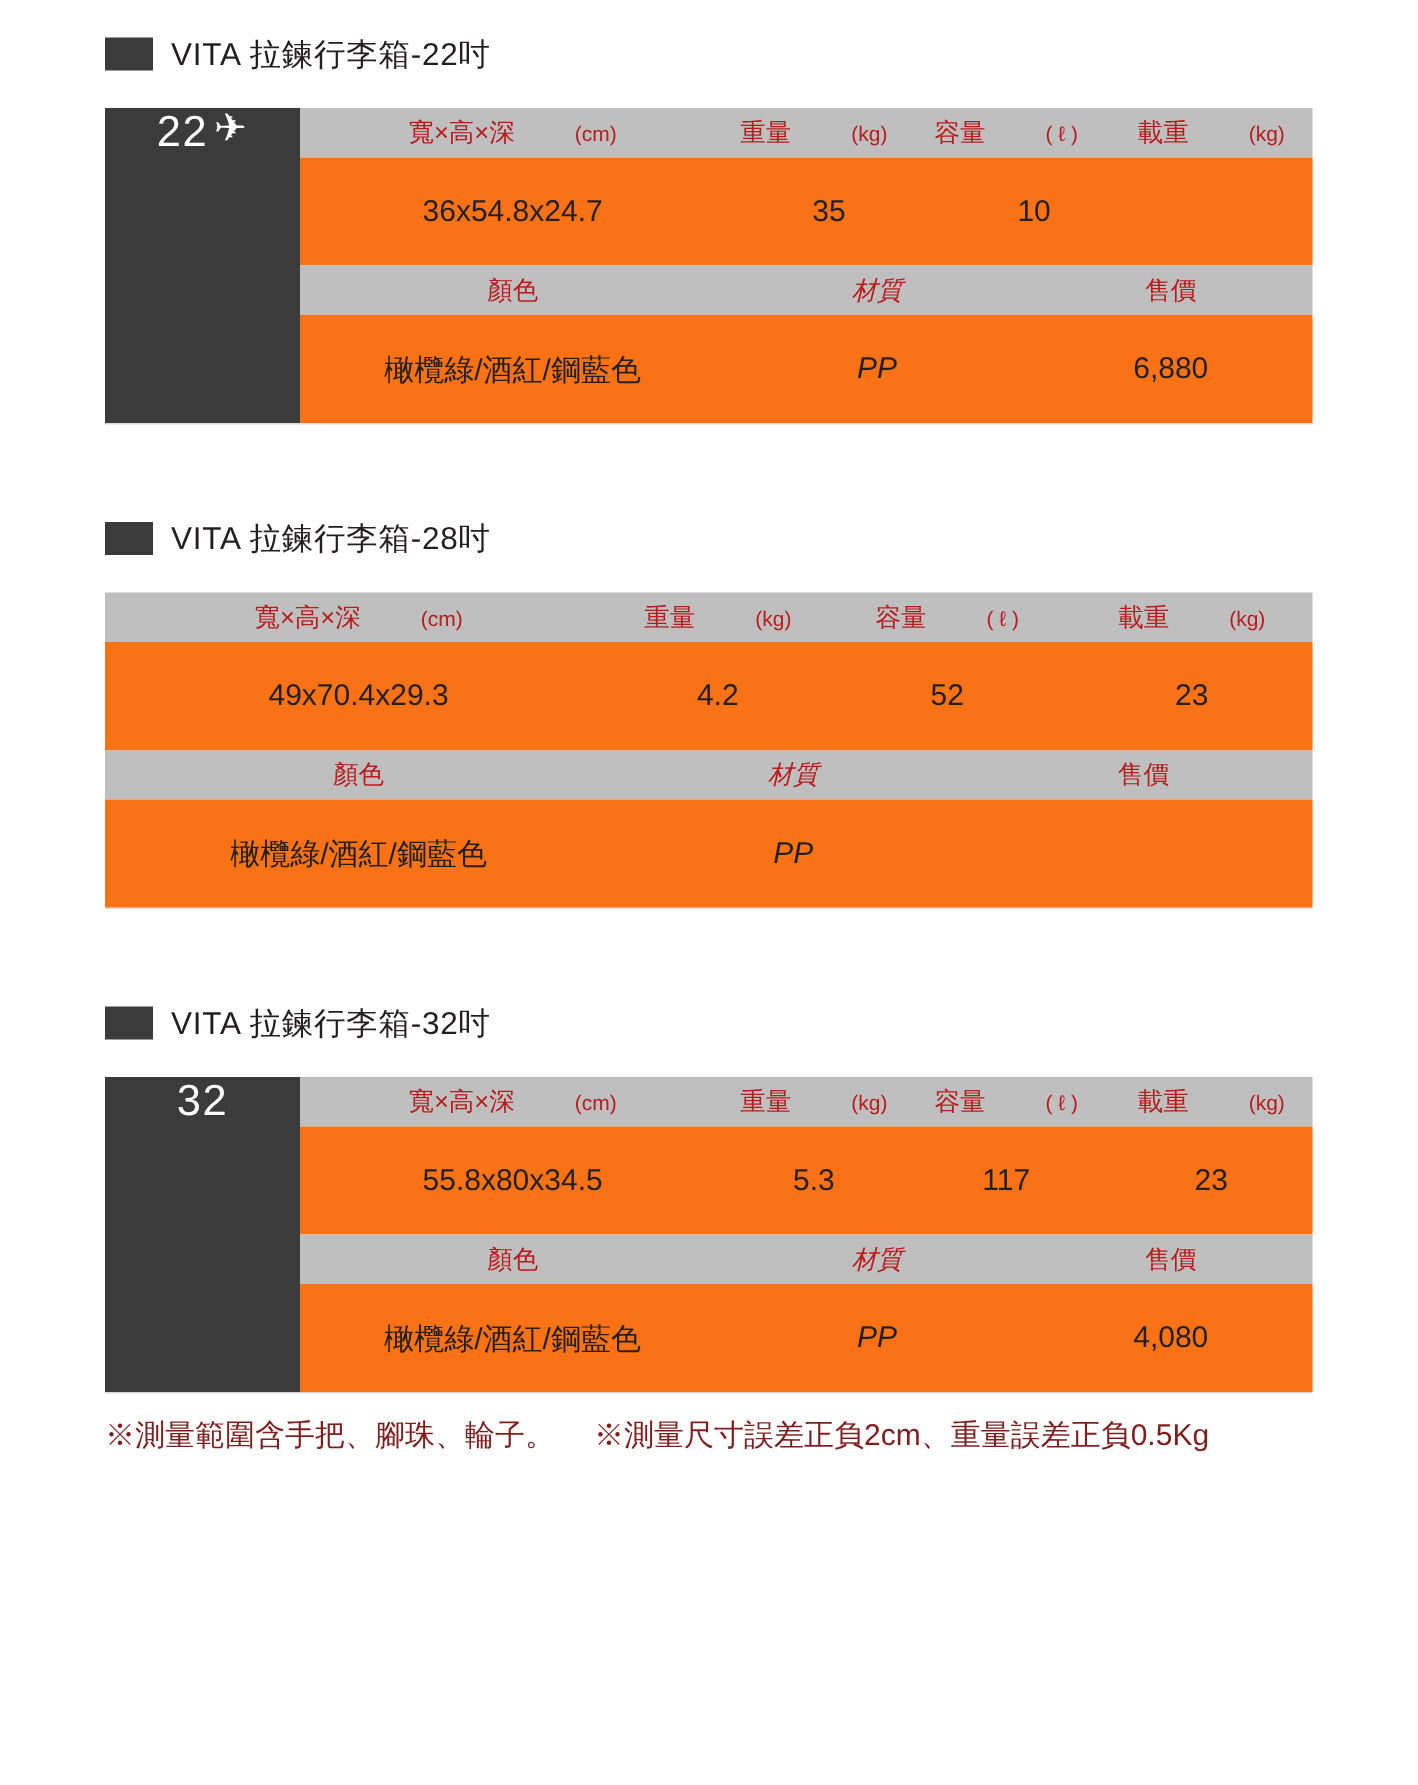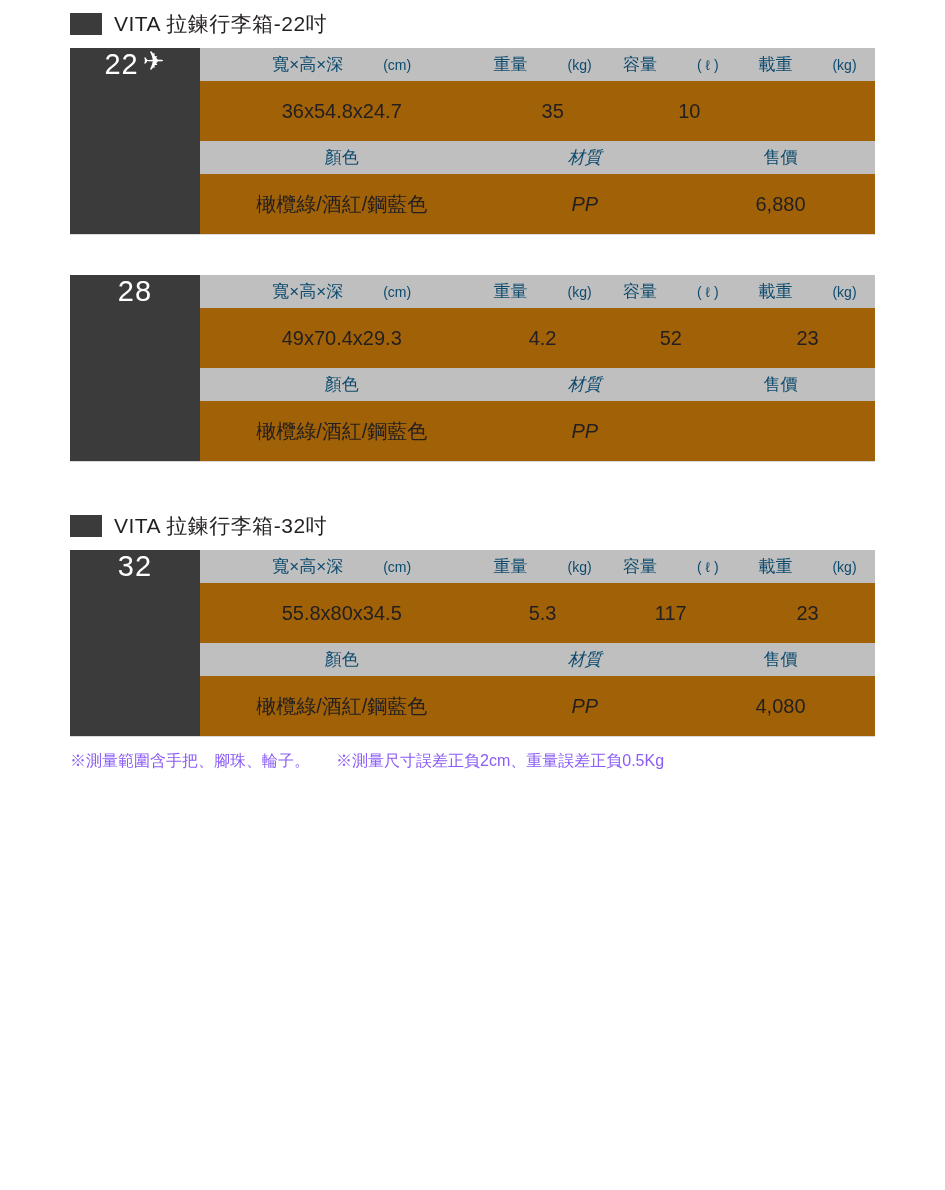--- a/index.html
+++ b/index.html
@@ -20,21 +20,21 @@
     height: 1190px;
     box-sizing: border-box;
     padding: 0 70px;
   }
   .spec-block {
     margin-bottom: 0;
   }
   .block-title {
     display: flex;
     align-items: center;
-    height: 48px;
+    height: 72px;
     padding-left: 0;
   }
   .title-swatch {
     width: 32px;
     height: 22px;
     background: #3b3b3b;
     margin-right: 12px;
     flex: 0 0 auto;
   }
   .title-text {
@@ -66,33 +66,33 @@
     flex: 1 1 auto;
   }
   .row {
     display: flex;
   }
   .row.head {
     background: #bfbfbf;
     height: 33px;
   }
   .row.body {
-    background: #a16207;
-    height: 60px;
+    background: #f97316;
+    height: 72px;
   }
   .cell {
     display: flex;
     align-items: center;
     justify-content: center;
     text-align: center;
     box-sizing: border-box;
   }
   .row.head .cell {
     font-size: 17px;
-    color: #0c4a6e;
+    color: #b91c1c;
     gap: 40px;
   }
   .row.head .cell .unit {
     font-size: 14px;
   }
   .row.body .cell {
     font-size: 20px;
     color: #231f20;
   }
   
@@ -104,22 +104,22 @@
   .c-color { flex: 0 0 42%; }
   .c-mat   { flex: 0 0 30%; font-style: italic; }
   .c-price { flex: 0 0 28%; text-align: right; }
 
   .block-gap { height: 40px; }
 
   .footnotes {
     display: flex;
     align-items: center;
     margin-top: 14px;
-    font-size: 16px;
-    color: #8b5cf6;
+    font-size: 20px;
+    color: #7f1d1d;
   }
   .footnotes .fn1 { margin-right: 26px; }
 </style>
 </head>
 <body>
 
 <div class="page">
 
   <div class="spec-block">
     <div class="block-title">
@@ -165,24 +165,25 @@
           <div class="cell c-mat">PP</div>
           <div class="cell c-price">6,880</div>
         </div>
       </div>
     </div>
   </div>
 
   <div class="block-gap"></div>
 
   <div class="spec-block">
+    <div class="block-title">
+      <div class="title-swatch"></div>
+      <div class="title-text">VITA 拉鍊行李箱-28吋</div>
+    </div>
     <div class="spec-table">
-      <div class="size-cell">
-        <span>28</span>
-      </div>
       <div class="rows">
         <div class="row head">
           <div class="cell c-dim">
               <span>寬×高×深</span>
               <span class="unit">(cm)</span>
             </div>
           <div class="cell c-wt">
               <span>重量</span>
               <span class="unit">(kg)</span>
             </div>

